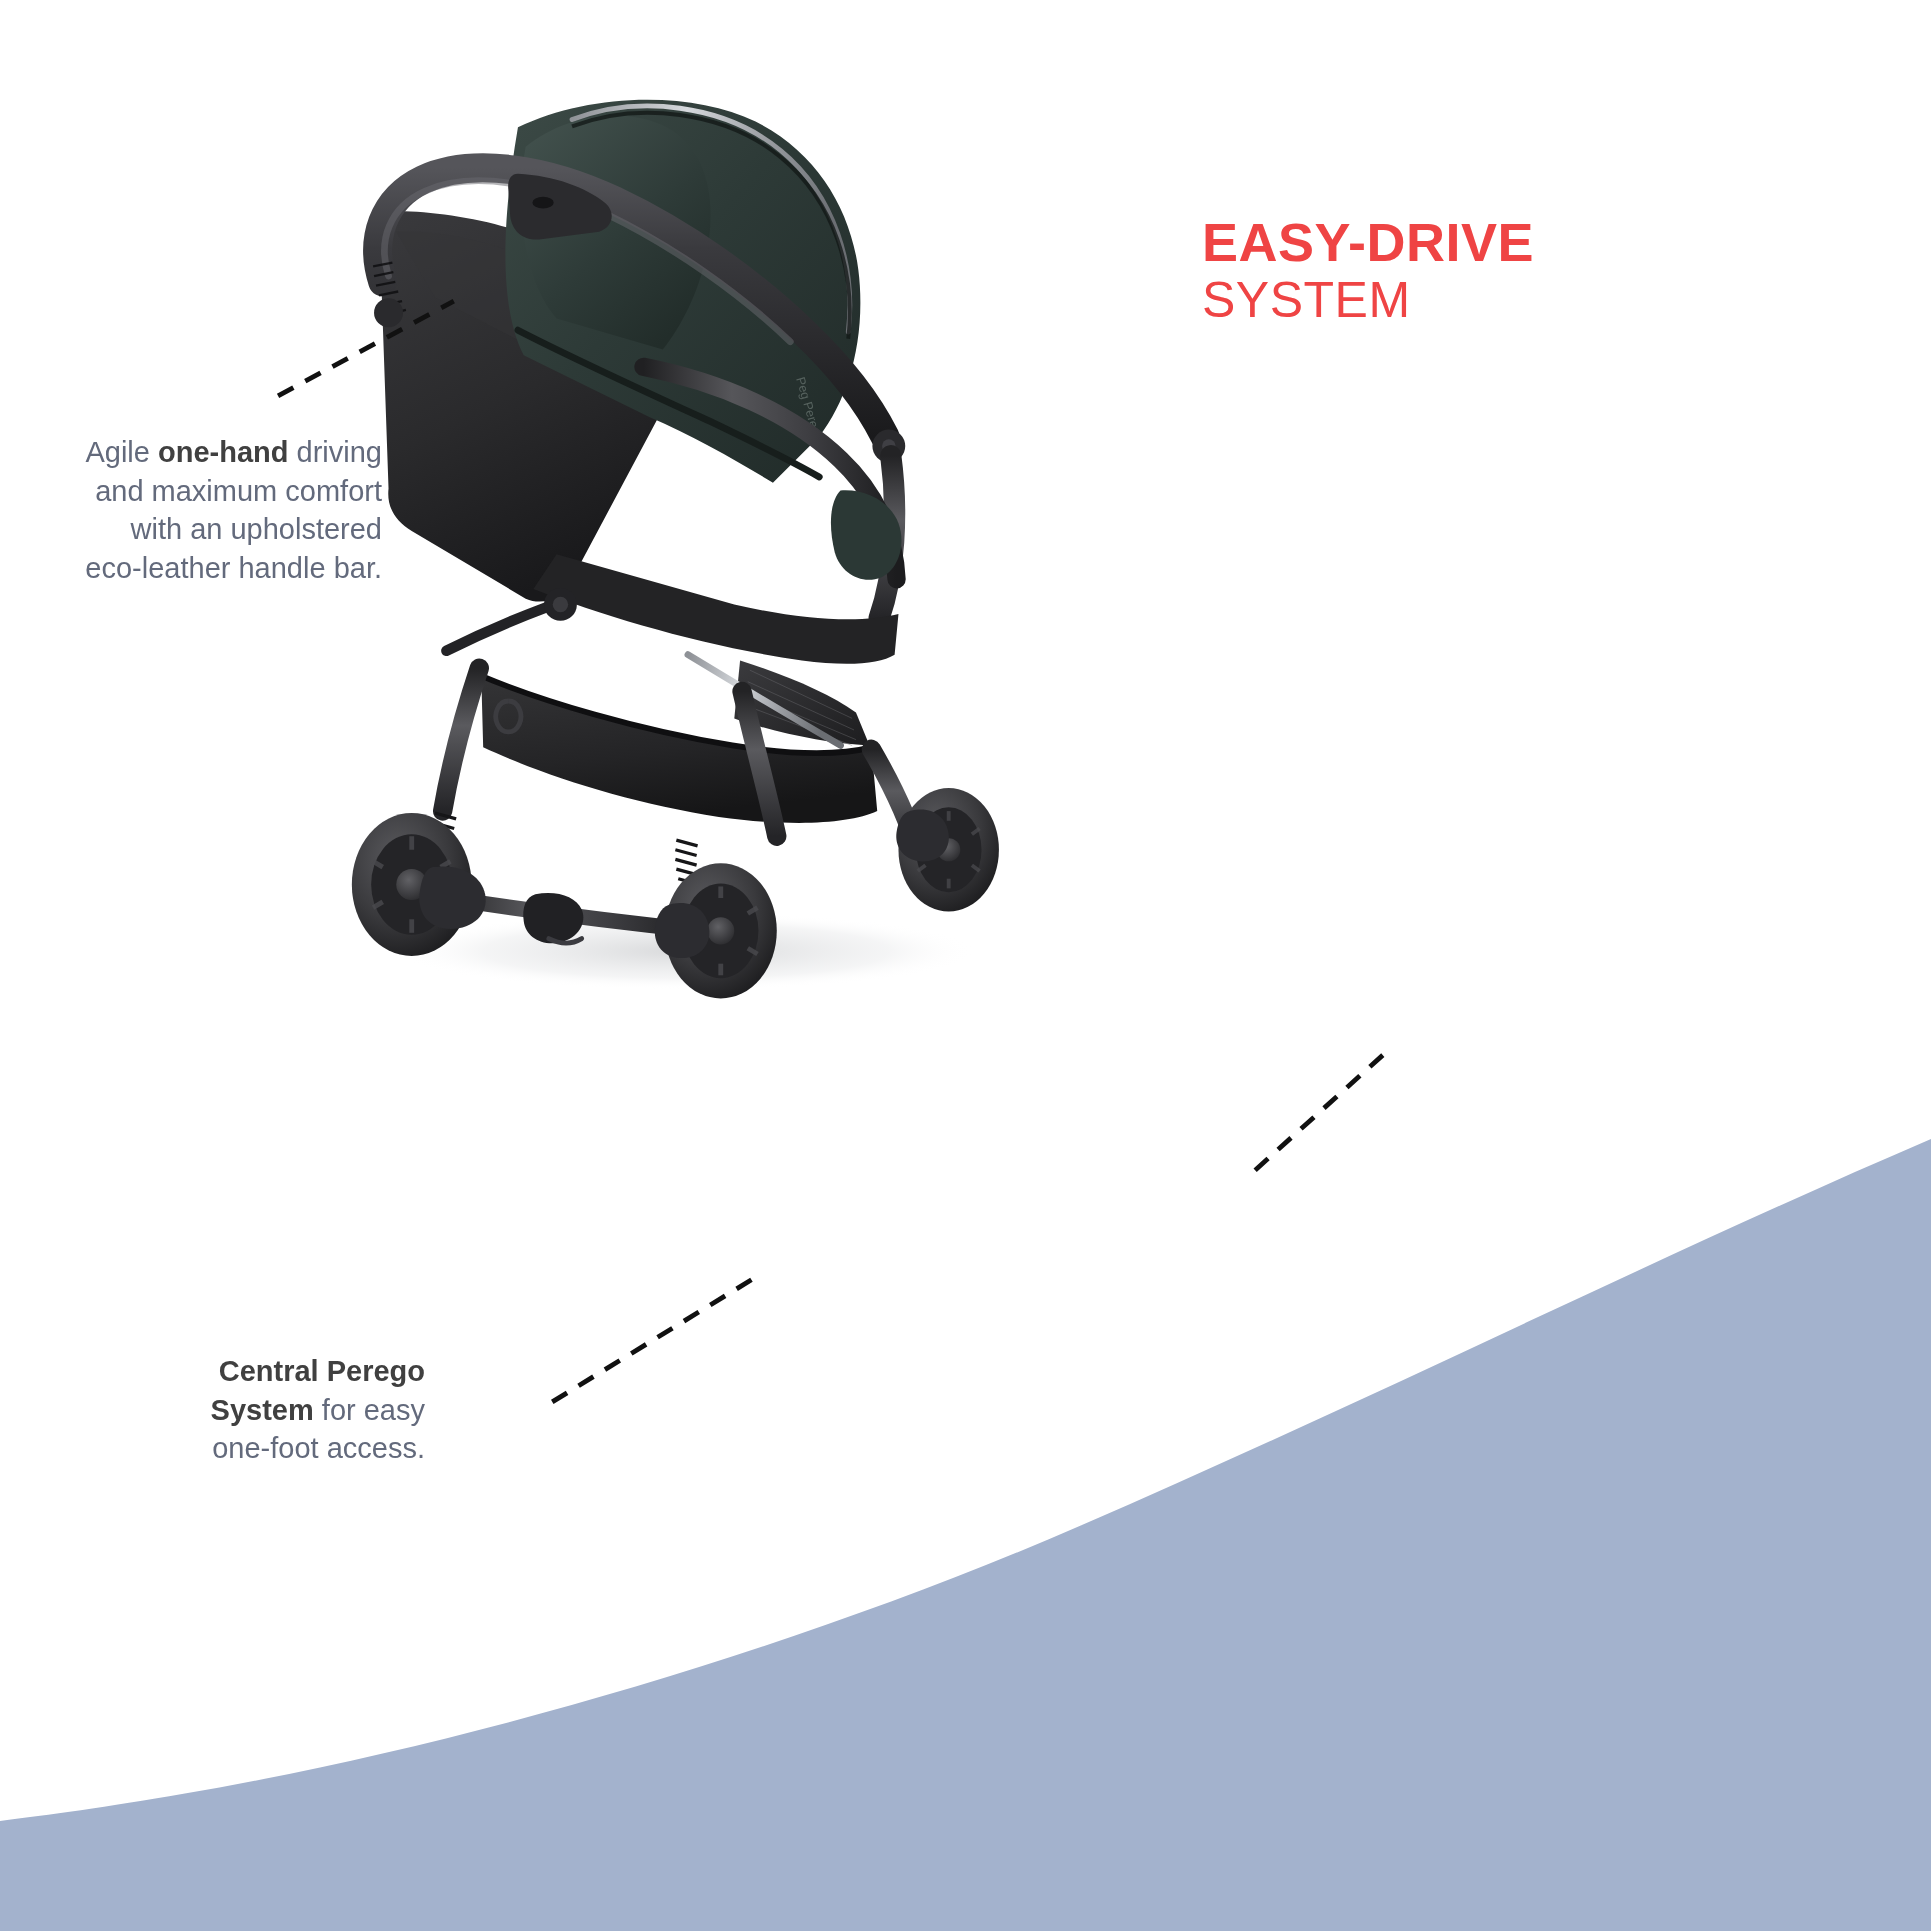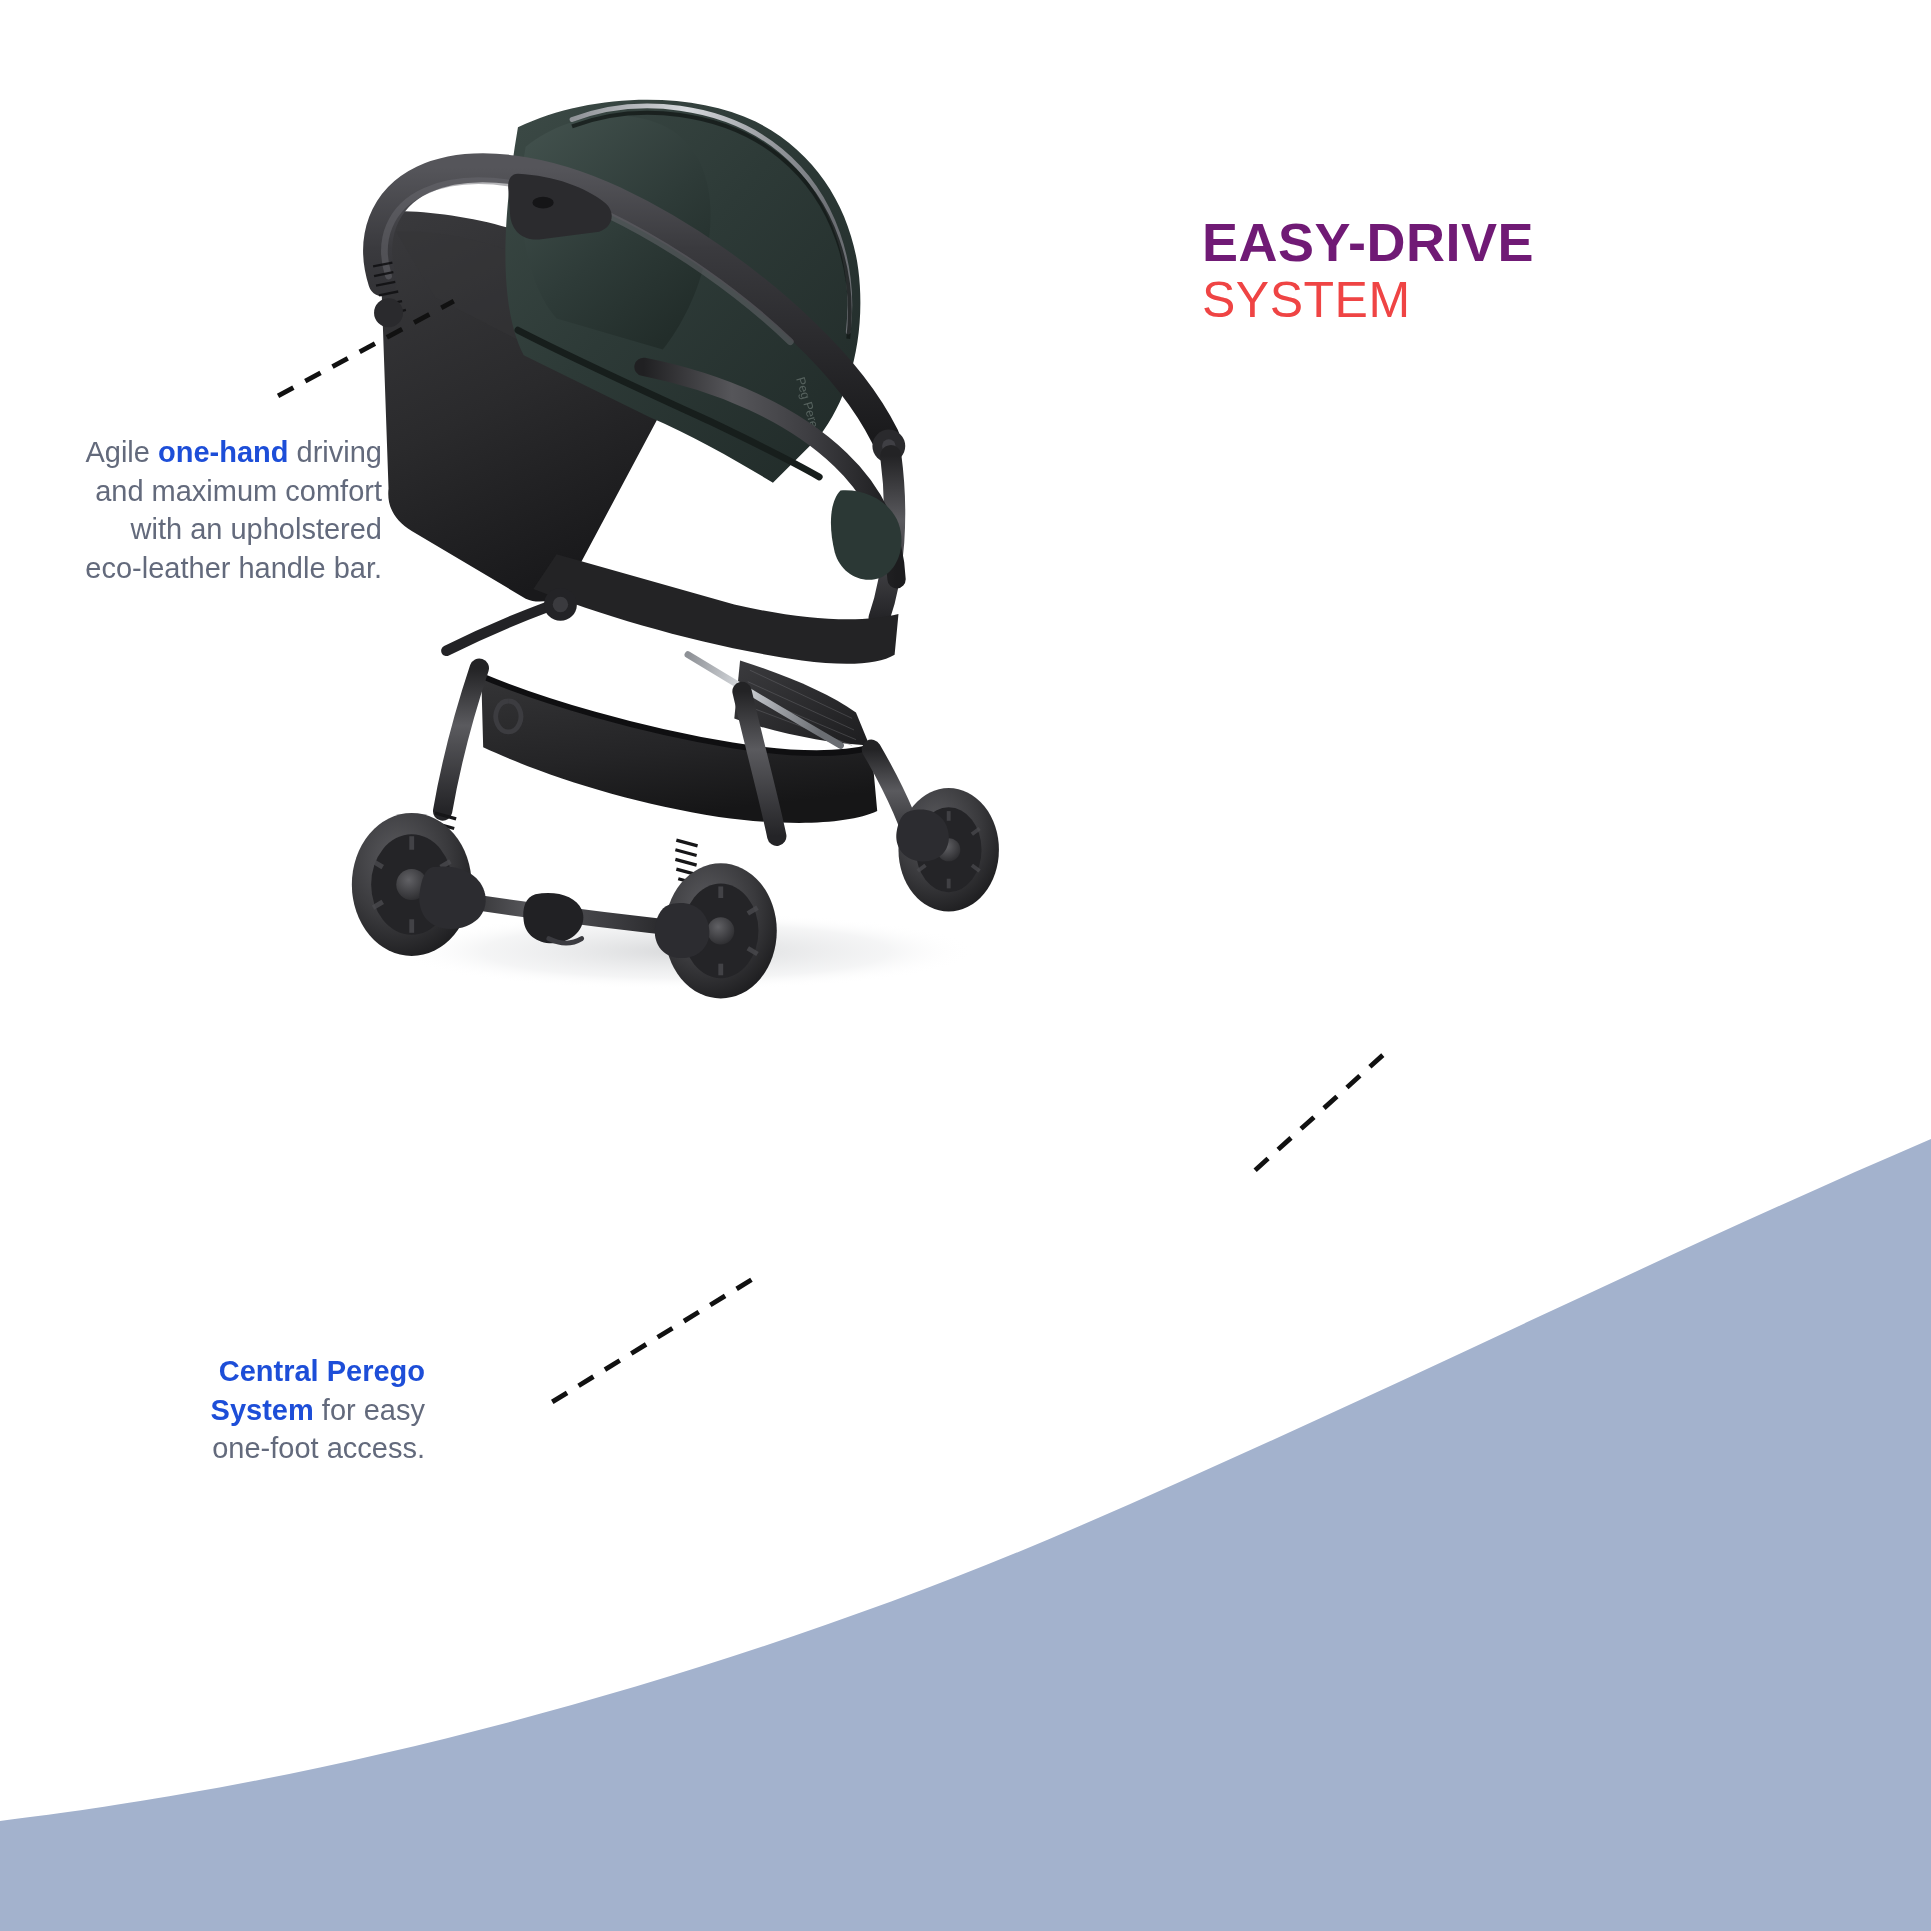--- a/index.html
+++ b/index.html
@@ -17,31 +17,31 @@
 
   
   .product-photo { position:absolute; left:319px; top:77px; width:734px; height:966px; z-index:3; }
 
   
   .leaders { position:absolute; inset:0; width:1931px; height:1931px; z-index:4; pointer-events:none; }
 
   
   .heading { position:absolute; left:1202px; top:214px; z-index:6; line-height:1.04; }
   .heading .l1 {
-    display:block; font-size:54px; font-weight:bold; color:#701a75;
+    display:block; font-size:54px; font-weight:bold; color:#ef4444;
     letter-spacing:0.5px;
   }
   .heading .l2 {
     display:block; font-size:50px; font-weight:normal; color:#ef4444;
     letter-spacing:0.5px; margin-top:3.9px;
   }
 
   
   .callout { position:absolute; z-index:6; color:#636a7c; font-size:29px; line-height:1.33; }
-  .callout b { color:#1d4ed8; font-weight:bold; }
+  .callout b { color:#404040; font-weight:bold; }
   .callout.right-align { text-align:right; }
 
   #callout-handle { left:68px; top:433px; width:314px; }
   #callout-suspension { left:951px; top:877px; width:266px; }
   #callout-brake { left:193px; top:1352px; width:232px; }
 </style>
 </head>
 <body>
 
 <div id="stage">

